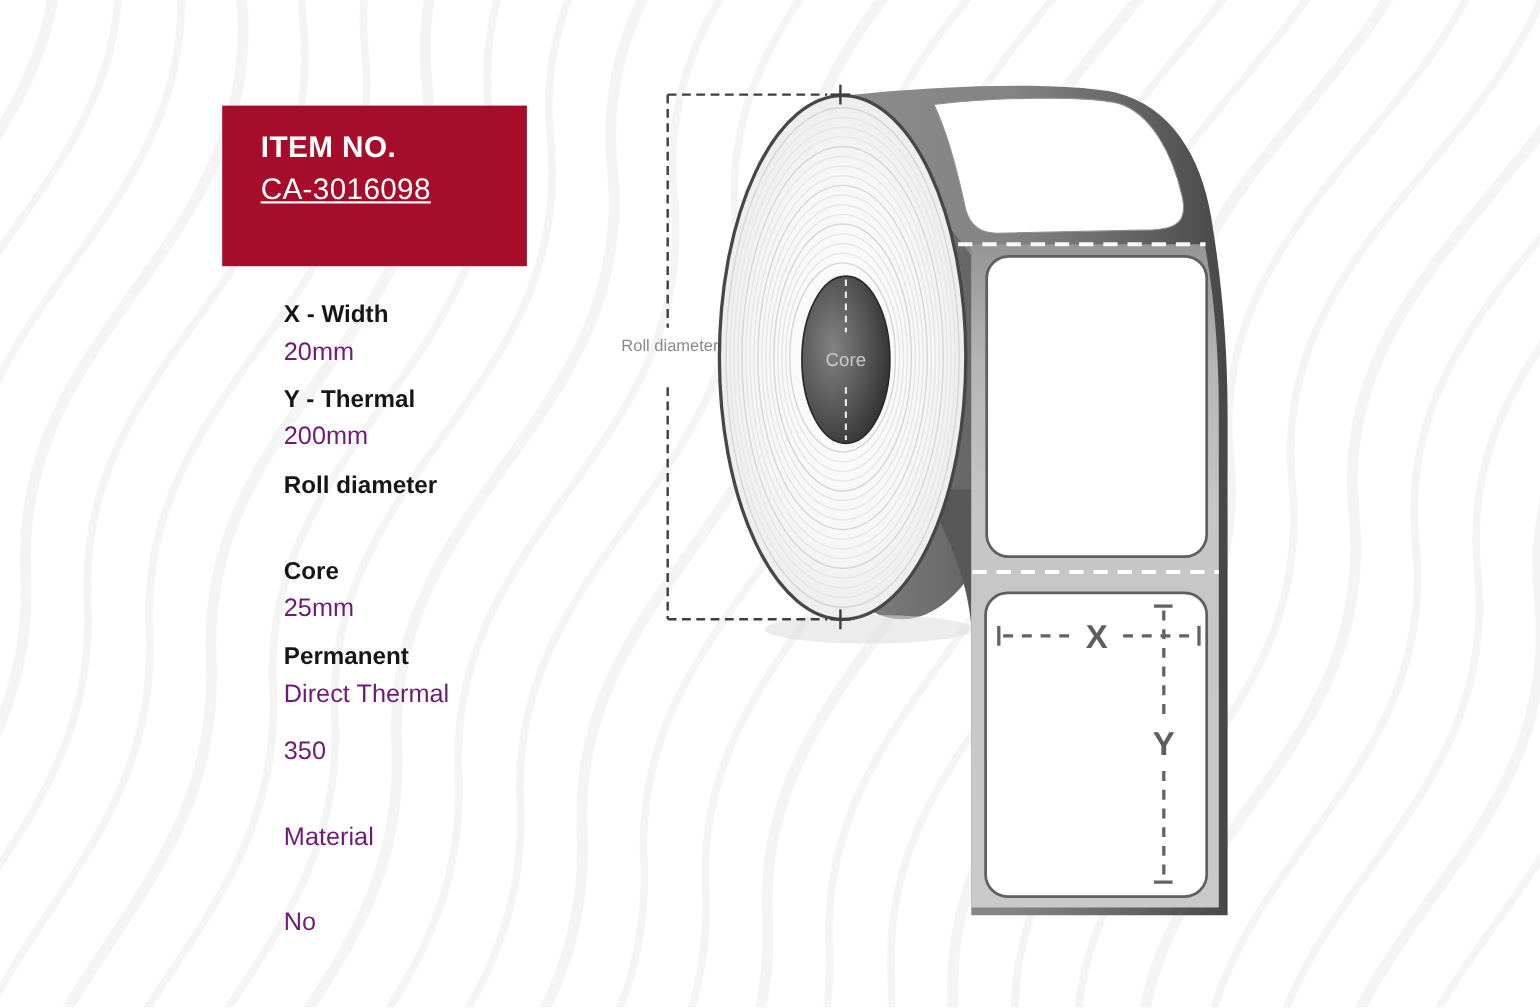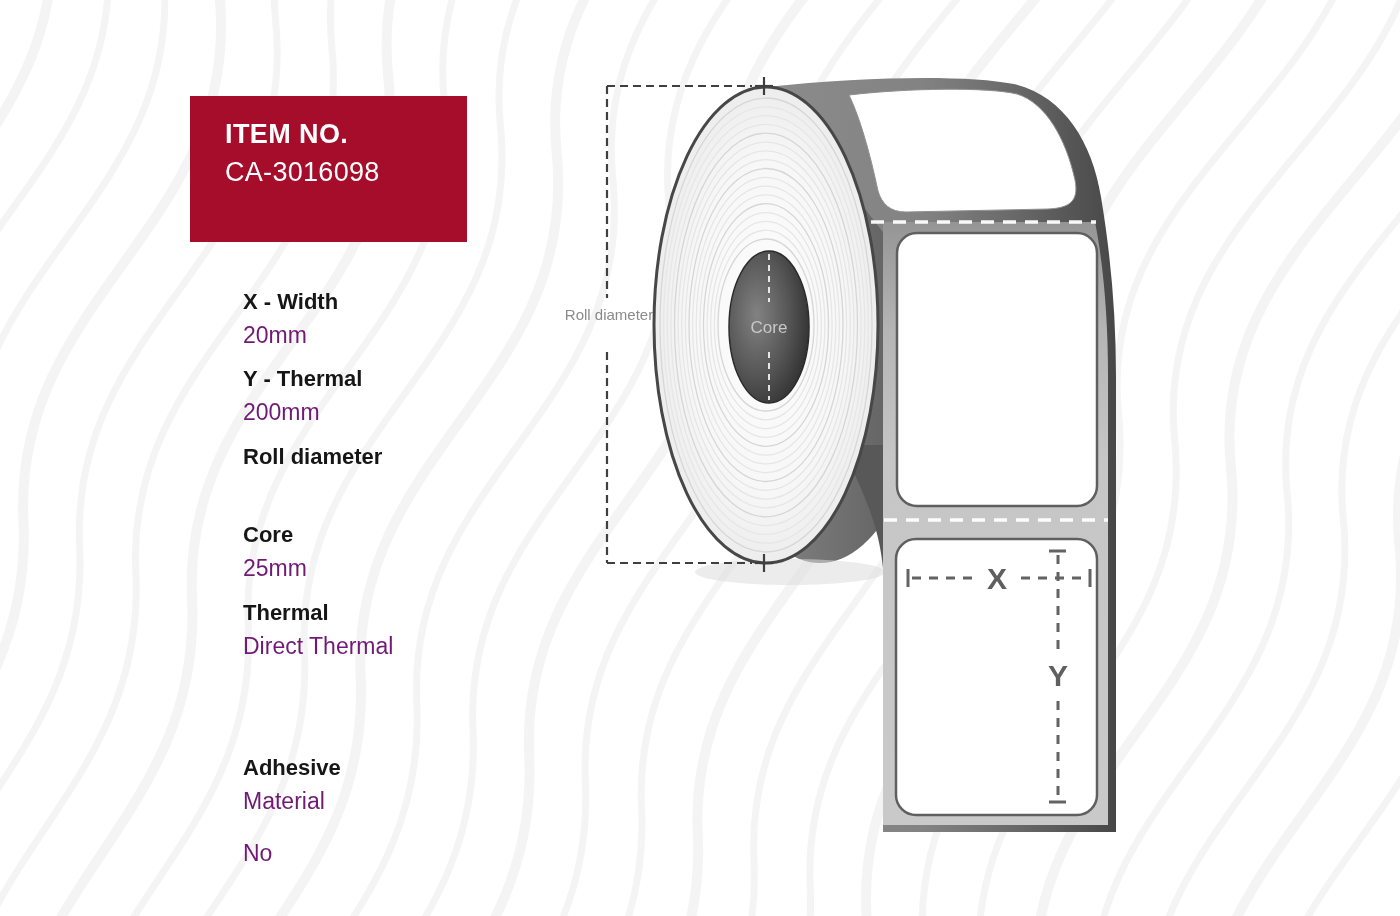--- a/index.html
+++ b/index.html
@@ -4,26 +4,26 @@
 <style>
   html,body{margin:0;padding:0;background:#ffffff;}
   .stage{
     position:relative;width:1400px;height:916px;overflow:hidden;
     background:#ffffff;font-family:"Liberation Sans",sans-serif;
   }
   .stage svg.scene{position:absolute;left:0;top:0;}
   #waves path{fill:none;stroke:#f0f0f0;opacity:.75;}
   #rings ellipse{fill:none;stroke-width:1.3;}
   .item-panel{
-    position:absolute;left:190px;top:96px;width:277px;height:146px;
+    position:absolute;left:202px;top:96px;width:277px;height:146px;
     box-sizing:border-box;padding:23px 10px 16px 35px;color:#ffffff;
   }
   .item-panel .item-label{font-size:27px;font-weight:bold;letter-spacing:.4px;}
-  .item-panel .item-no{font-size:27px;font-weight:400;margin-top:7px;letter-spacing:.3px;}
-  .spec-row{position:absolute;left:243px;width:330px;margin-top:16px;}
+  .item-panel .item-no{font-size:27px;font-weight:400;margin-top:7px;letter-spacing:.3px;text-decoration:underline;}
+  .spec-row{position:absolute;left:258px;width:330px;}
   .spec-label{font-size:22px;font-weight:bold;color:#161616;line-height:25px;}
   .spec-value{font-size:23px;color:#701a75;margin-top:8px;line-height:26px;}
   .roll-diam-label{
     position:absolute;left:559px;top:306px;width:100px;
     text-align:center;font-size:15px;line-height:17px;color:#8a8a8a;
   }
   .marker-text{font-weight:bold;fill:#5f5f5f;}
 </style>
 </head>
 <body>
@@ -189,27 +189,27 @@
       <div class="spec-value">200mm</div>
     </div>
     <div class="spec-row" style="top:428px">
       <div class="spec-label">Roll diameter</div>
     </div>
     <div class="spec-row" style="top:506px">
       <div class="spec-label">Core</div>
       <div class="spec-value">25mm</div>
     </div>
     <div class="spec-row" style="top:584px">
-      <div class="spec-label">Thermal</div>
+      <div class="spec-label">Permanent</div>
       <div class="spec-value">Direct Thermal</div>
     </div>
     <div class="spec-row" style="top:661px">
+      <div class="spec-value">350</div>
     </div>
     <div class="spec-row" style="top:739px">
-      <div class="spec-label">Adhesive</div>
       <div class="spec-value">Material</div>
     </div>
     <div class="spec-row" style="top:816px">
       <div class="spec-value">No</div>
     </div>
   </div>
 
   <div class="roll-diam-label">Roll diameter</div>
 
 </div>

